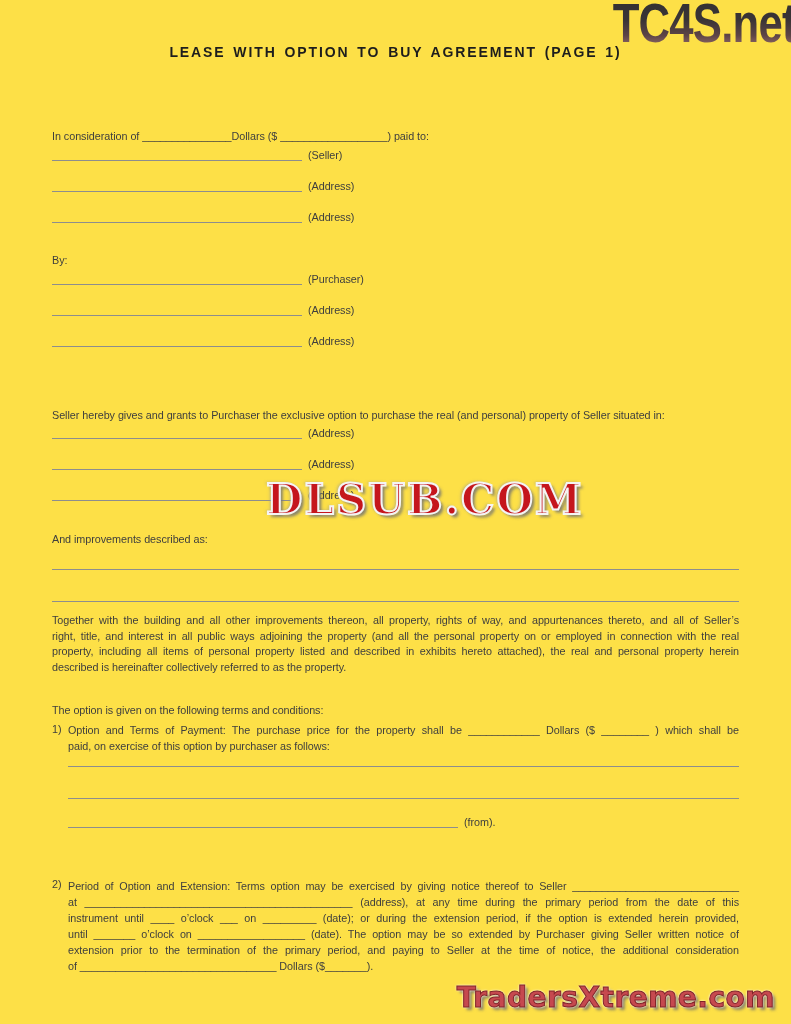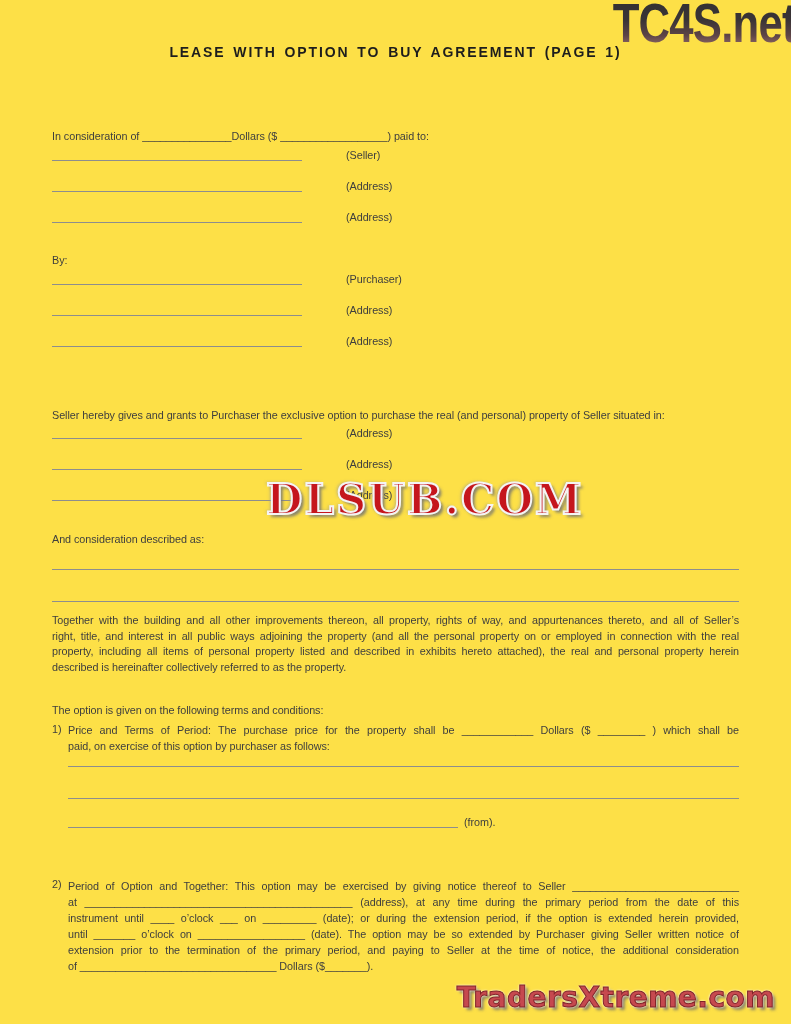--- a/index.html
+++ b/index.html
@@ -27,21 +27,21 @@
   .intro { position:absolute; top:118px; left:0; }
   .by    { position:absolute; top:242px; left:0; }
   .grant { position:absolute; top:397px; left:0; }
   .described { position:absolute; top:521px; left:0; }
   .terms-intro { position:absolute; top:692px; left:0; }
 
   .group { position:absolute; left:0; }
   #seller-group    { top:130px; }
   #purchaser-group { top:254px; }
   #property-group  { top:408px; }
-  .field-row { display:flex; align-items:flex-end; height:31px;gap:38px; }
+  .field-row { display:flex; align-items:flex-end; height:31px; }
   .blank { display:inline-block; width:250px; border-bottom:1px solid #8d8d8d; height:1px; }
   .field-label { margin-left:6px; line-height:12px; }
 
   .rule { position:absolute; left:0; width:687px; border-bottom:1px solid #8d8d8d; height:1px; }
   #rule-a { top:568px; }
   #rule-b { top:600px; }
 
   .together { position:absolute; top:613px; left:0; width:687px; line-height:15.6px; }
   .jl { text-align:justify; text-align-last:justify; }
 
@@ -143,52 +143,52 @@
       <div class="field-row">
         <span class="blank"></span>
         <span class="field-label">(Address)</span>
       </div>
       <div class="field-row">
         <span class="blank"></span>
         <span class="field-label">(Address)</span>
       </div>
     </div>
 
-    <p class="para described">And consideration described as:</p>
+    <p class="para described">And improvements described as:</p>
 
     <div class="rule" id="rule-a"></div>
     <div class="rule" id="rule-b"></div>
 
     <div class="together">
       <div class="jl">Together with the building and all other improvements thereon, all property, rights of way, and appurtenances thereto, and all of Seller’s</div>
       <div class="jl">right, title, and interest in all public ways adjoining the property (and all the personal property on or employed in connection with the real</div>
       <div class="jl">property, including all items of personal property listed and described in exhibits hereto attached), the real and personal property herein</div>
       <div>described is hereinafter collectively referred to as the property.</div>
     </div>
 
     <p class="para terms-intro">The option is given on the following terms and conditions:</p>
 
     <div class="clause" id="clause-price">
       <span class="clause-num">1)</span>
       <div class="clause-body">
-        <div class="jl">Price and Terms of Period: The purchase price for the property shall be ____________ Dollars ($ ________ ) which shall be</div>
+        <div class="jl">Option and Terms of Payment: The purchase price for the property shall be ____________ Dollars ($ ________ ) which shall be</div>
         <div>paid, on exercise of this option by purchaser as follows:</div>
       </div>
       <div class="fill-rule" id="fill-rule-a"></div>
       <div class="fill-rule" id="fill-rule-b"></div>
       <div class="terms-row">
         <span class="terms-blank"></span>
         <span class="field-label">(from).</span>
       </div>
     </div>
 
     <div class="clause" id="clause-period">
       <span class="clause-num">2)</span>
       <div class="clause-body">
-        <div class="jl">Period of Option and Together: This option may be exercised by giving notice thereof to Seller ____________________________</div>
+        <div class="jl">Period of Option and Extension: Terms option may be exercised by giving notice thereof to Seller ____________________________</div>
         <div class="jl">at _____________________________________________ (address), at any time during the primary period from the date of this</div>
         <div class="jl">instrument until ____ o’clock ___ on _________ (date); or during the extension period, if the option is extended herein provided,</div>
         <div class="jl">until _______ o’clock on __________________ (date). The option may be so extended by Purchaser giving Seller written notice of</div>
         <div class="jl">extension prior to the termination of the primary period, and paying to Seller at the time of notice, the additional consideration</div>
         <div>of _________________________________ Dollars ($_______).</div>
       </div>
     </div>
 
   </div>
 

